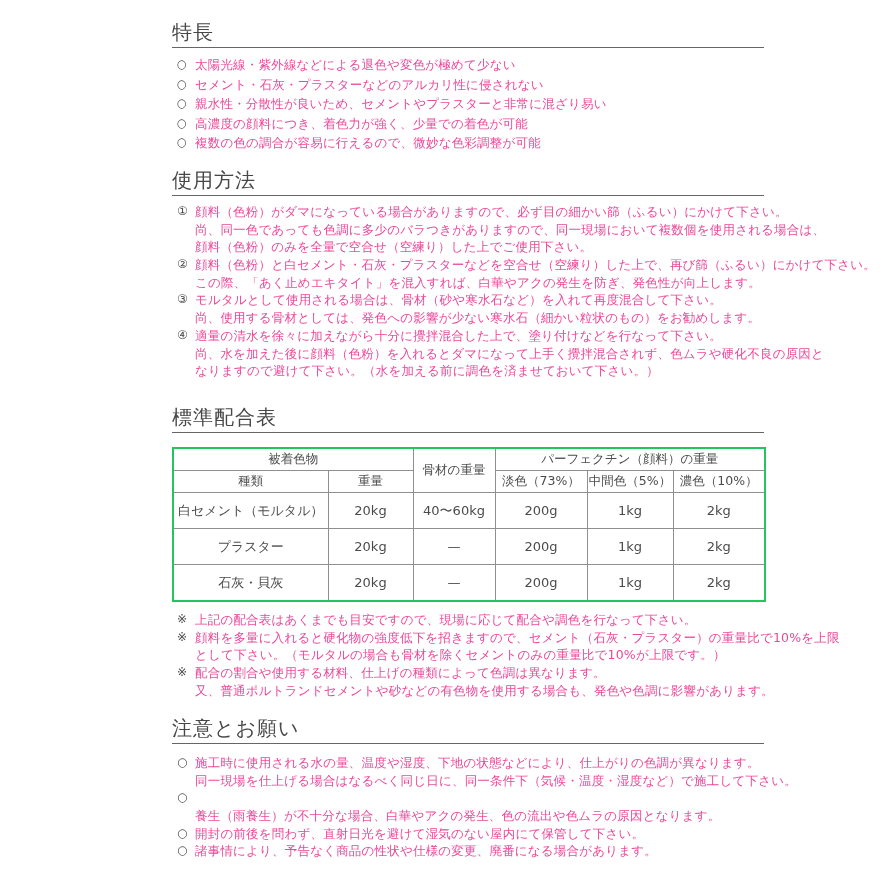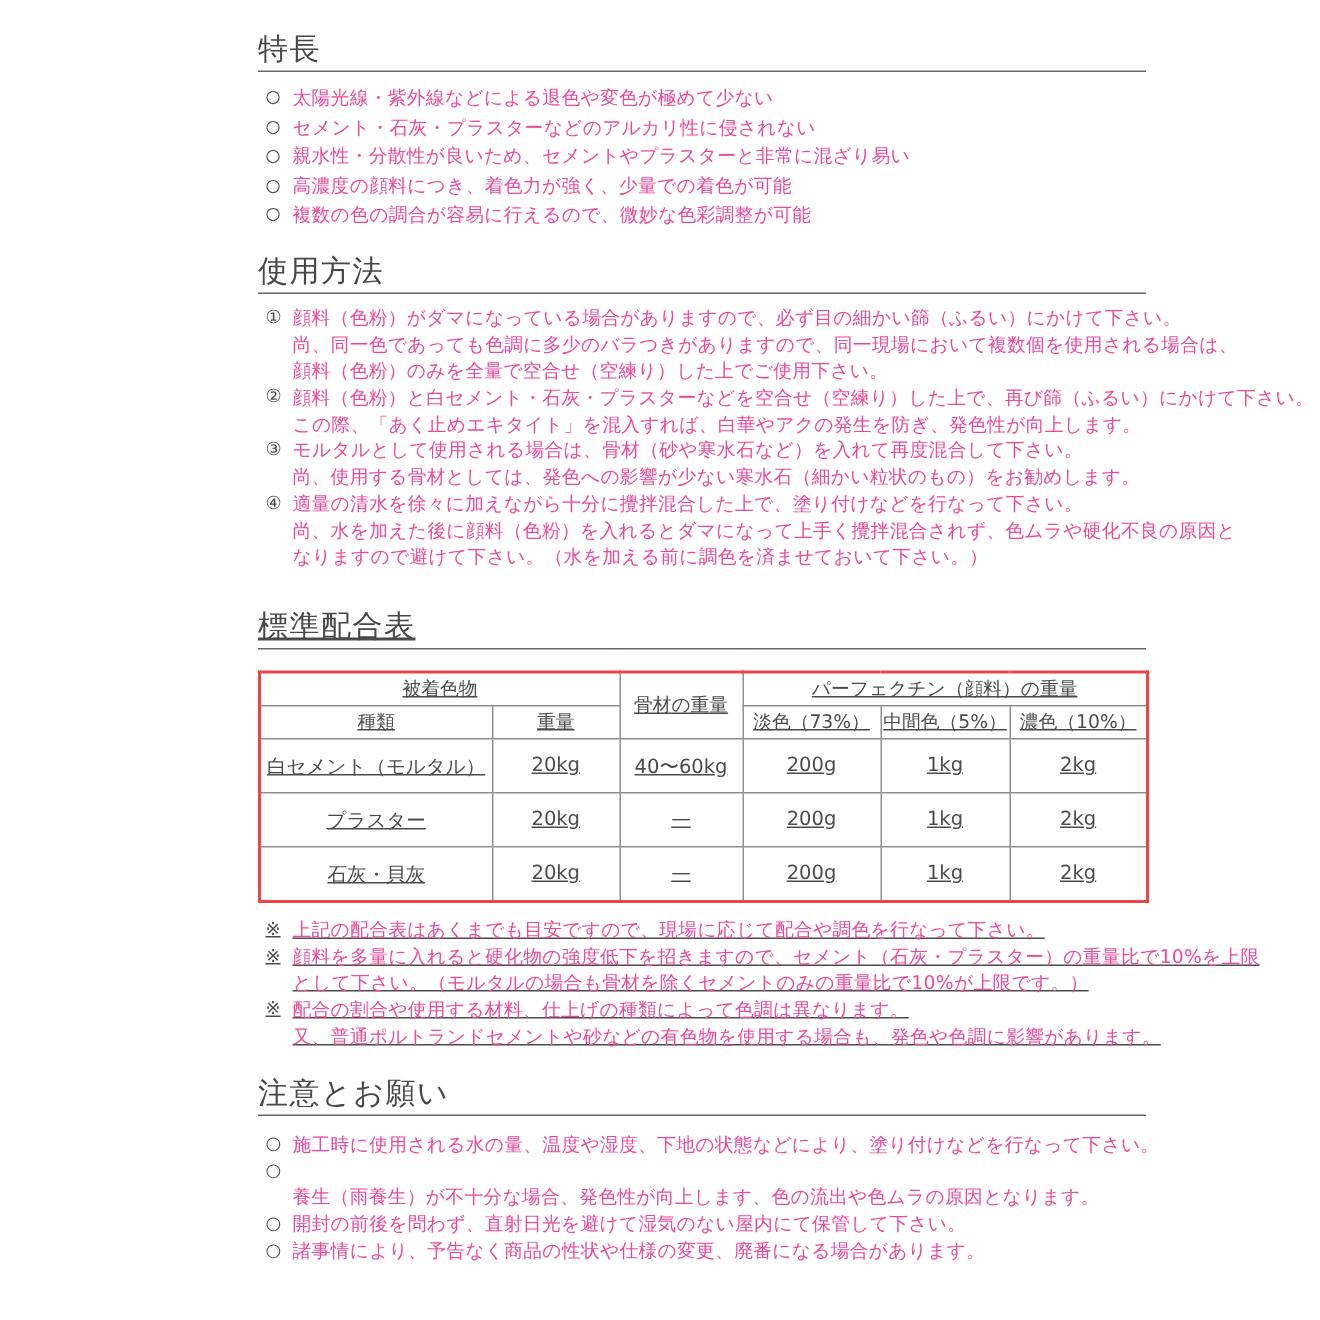--- a/index.html
+++ b/index.html
@@ -31,21 +31,21 @@
   
   .tight .li{height:17.7px;line-height:17.7px;}
   .tight .marker{line-height:17.7px;}
   .tight .txt{line-height:17.7px;}
   .usage-list{margin-top:7px;}
   .notes-list{margin-top:9px;}
   .cautions-list{margin-top:10px;}
   
   table.mix{
     width:592px;margin-top:14px;border-collapse:collapse;
-    border:2px solid #ef4444;table-layout:fixed;
+    border:2px solid #22c55e;table-layout:fixed;
   }
   table.mix th,table.mix td{
     border:1px solid #8f8f8f;font-weight:400;text-align:center;
     color:#4b4b4b;padding:0;overflow:hidden;
   }
   table.mix th{font-size:12.5px;height:21px;}
   table.mix td{font-size:13px;height:35px;}
 </style>
 </head>
 <body>
@@ -117,21 +117,21 @@
         <span class="marker"></span>
         <span class="txt">尚、水を加えた後に顔料（色粉）を入れるとダマになって上手く攪拌混合されず、色ムラや硬化不良の原因と</span>
       </div>
       <div class="li">
         <span class="marker"></span>
         <span class="txt">なりますので避けて下さい。（水を加える前に調色を済ませておいて下さい。）</span>
       </div>
     </div>
   </section>
 
-  <section class="content-col" style="top:405px;text-decoration:underline;">
+  <section class="content-col" style="top:405px;">
     <h2 class="sec-heading">標準配合表</h2>
 
     <table class="mix">
       <colgroup>
         <col style="width:155px;">
           <col style="width:85px;">
           <col style="width:82px;">
         <col style="width:92px;">
           <col style="width:86px;">
           <col style="width:92px;">
@@ -200,28 +200,32 @@
         <span class="txt">又、普通ポルトランドセメントや砂などの有色物を使用する場合も、発色や色調に影響があります。</span>
       </div>
     </div>
   </section>
 
   <section class="content-col" style="top:716px;">
     <h2 class="sec-heading">注意とお願い</h2>
     <div class="list tight cautions-list">
       <div class="li">
         <span class="marker">○</span>
-        <span class="txt">施工時に使用される水の量、温度や湿度、下地の状態などにより、塗り付けなどを行なって下さい。</span>
-      </div>
-      <div class="li">
-        <span class="marker">○</span>
-      </div>
-      <div class="li">
-        <span class="marker"></span>
-        <span class="txt">養生（雨養生）が不十分な場合、発色性が向上します、色の流出や色ムラの原因となります。</span>
+        <span class="txt">施工時に使用される水の量、温度や湿度、下地の状態などにより、仕上がりの色調が異なります。</span>
+      </div>
+      <div class="li">
+        <span class="marker"></span>
+        <span class="txt">同一現場を仕上げる場合はなるべく同じ日に、同一条件下（気候・温度・湿度など）で施工して下さい。</span>
+      </div>
+      <div class="li">
+        <span class="marker">○</span>
+      </div>
+      <div class="li">
+        <span class="marker"></span>
+        <span class="txt">養生（雨養生）が不十分な場合、白華やアクの発生、色の流出や色ムラの原因となります。</span>
       </div>
       <div class="li">
         <span class="marker">○</span>
         <span class="txt">開封の前後を問わず、直射日光を避けて湿気のない屋内にて保管して下さい。</span>
       </div>
       <div class="li">
         <span class="marker">○</span>
         <span class="txt">諸事情により、予告なく商品の性状や仕様の変更、廃番になる場合があります。</span>
       </div>
     </div>

